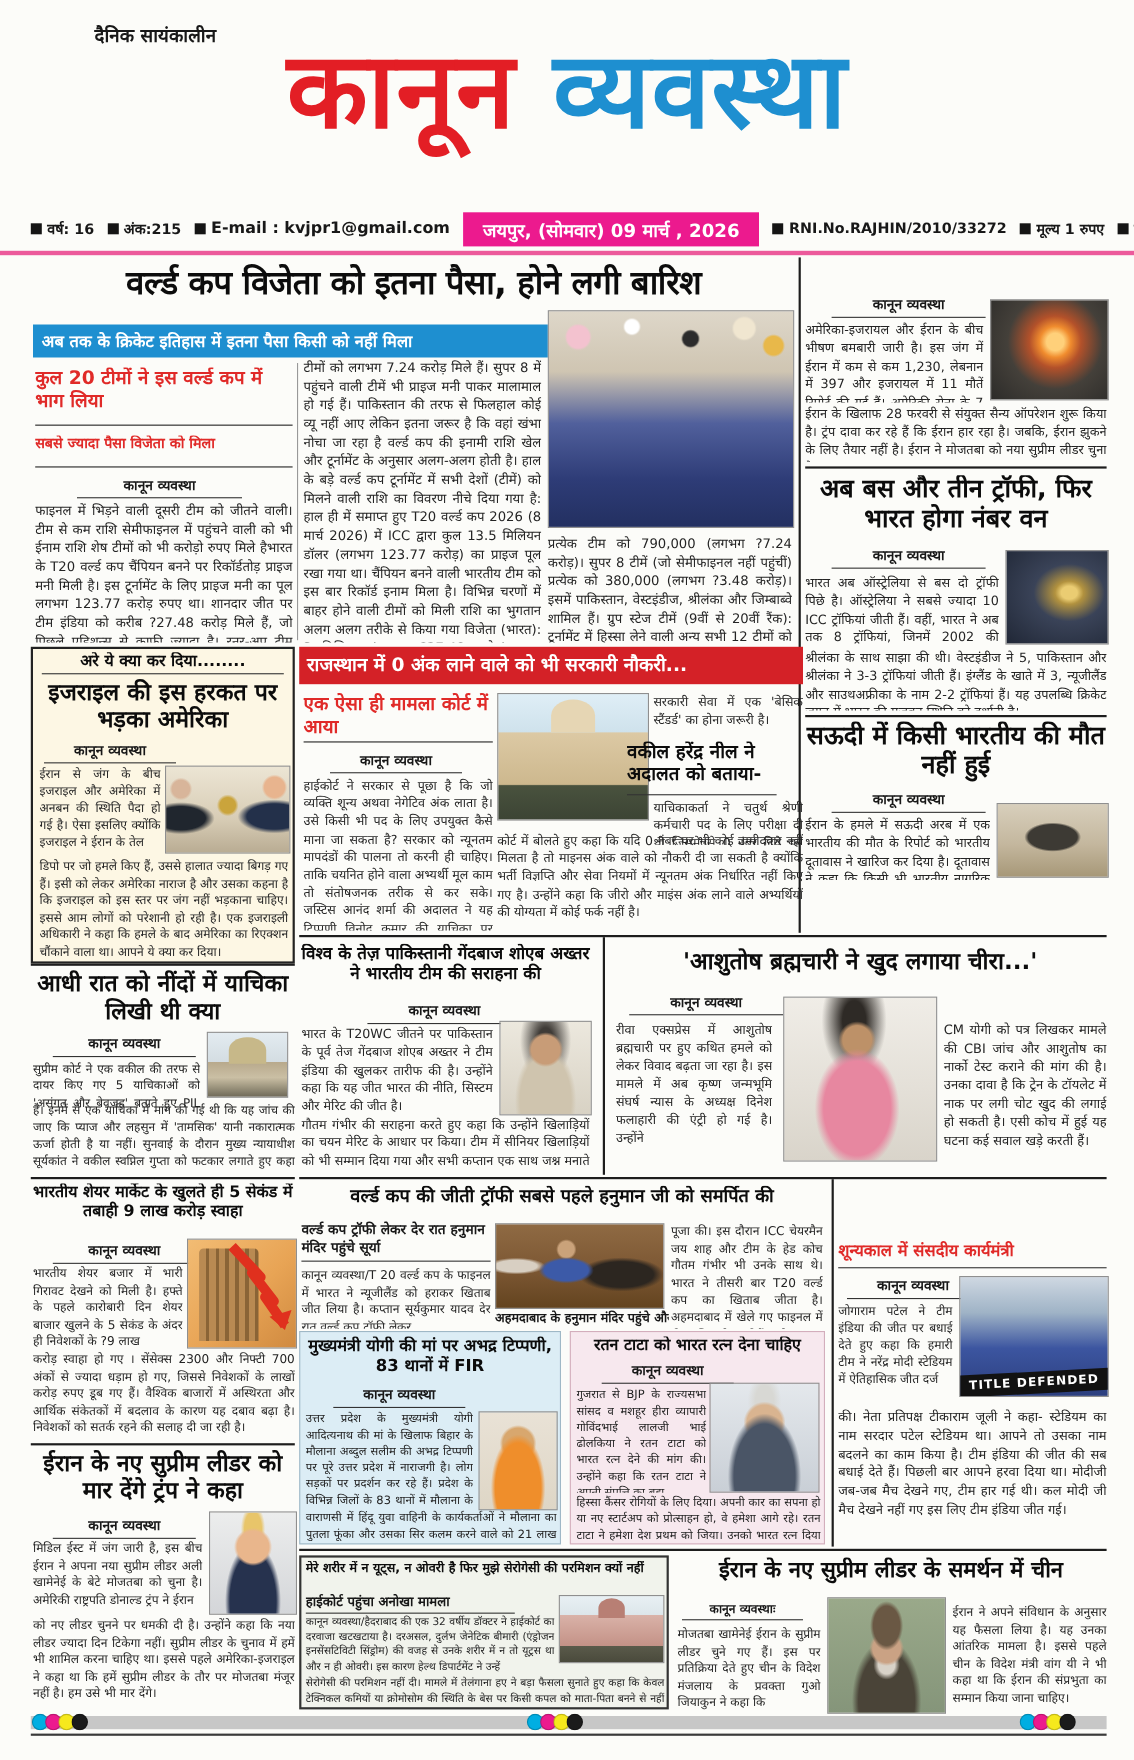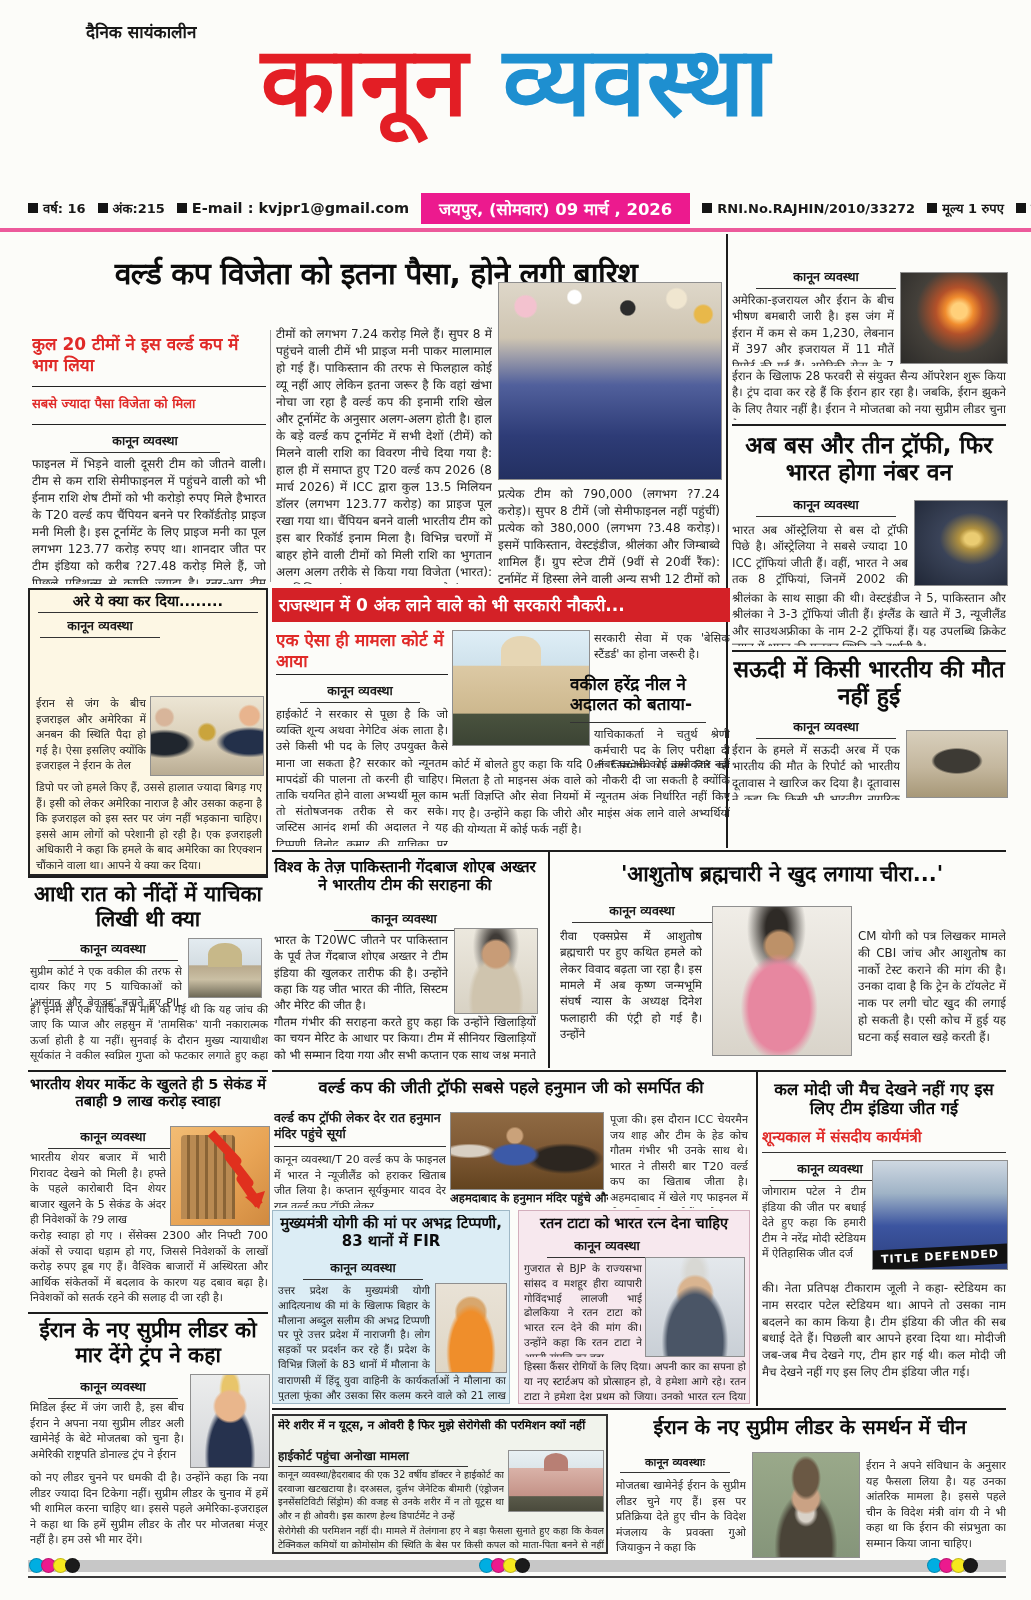--- a/index.html
+++ b/index.html
@@ -130,21 +130,22 @@
         <span class="sq"></span>
         <span>मूल्य 1 रुपए</span>
       </span>
     <span class="info-item">
         <span class="sq"></span>
         <span>पृष्ठः 4</span>
       </span>
   </div>
   <div class="abs" style="left:0;top:228px;width:1031px;height:4px;background:#ec5a9b;"></div>
 
-  <div class="abs hl" style="left:30px;top:240px;width:692px;height:50px;font-size:30px;letter-spacing:-0.5px;margin-top:16px;">वर्ल्ड कप विजेता को इतना पैसा, होने लगी बारिश</div>
+  <div class="abs hl" style="left:30px;top:240px;width:692px;height:50px;font-size:30px;letter-spacing:-0.5px;">वर्ल्ड कप विजेता को इतना पैसा, होने लगी बारिश</div>
+  <div class="abs" style="left:30px;top:295px;width:460px;height:30px;background:#1e8fd0;color:#fff;font-weight:bold;font-size:15px;line-height:30px;padding-left:8px;overflow:hidden;white-space:nowrap;">अब तक के क्रिकेट  इतिहास  में इतना पैसा किसी  को नहीं मिला</div>
   <div class="abs photo ph-team" style="left:498px;top:282px;width:222px;height:196px;"></div>
 
   <div class="abs kicker-red" style="left:32px;top:334px;width:234px;height:52px;font-size:17px;border-bottom:1.4px solid #222;">कुल 20 टीमों ने इस वर्ल्ड कप में भाग लिया</div>
   <div class="abs kicker-red" style="left:32px;top:396px;width:234px;height:28px;font-size:13px;border-bottom:1.4px solid #222;">सबसे ज्यादा पैसा विजेता को मिला</div>
   <div class="abs byline" style="left:70px;top:432px;width:150px;">कानून व्यवस्था</div>
   <div class="abs body-text" style="left:32px;top:456px;width:234px;height:128px;">फाइनल में भिड़ने वाली  दूसरी टीम को जीतने वाली। टीम से कम राशि सेमीफाइनल में पहुंचने वाली को भी ईनाम राशि शेष टीमों को भी करोड़ो रुपए मिले हैभारत के T20 वर्ल्ड कप चैंपियन बनने पर रिकॉर्डतोड़ प्राइज मनी मिली है। इस टूर्नामेंट के लिए प्राइज मनी का पूल लगभग 123.77 करोड़ रुपए था। शानदार जीत पर टीम इंडिया को करीब ?27.48 करोड़ मिले हैं, जो पिछले एडिशन्स से काफी ज्यादा है। रनर-अप टीम न्यूजीलैंड को करीब ?14.65 करोड़ मिले हैं। वहीं, सेमीफाइनल</div>
   <div class="abs body-text" style="left:276px;top:326px;width:216px;height:258px;">टीमों को लगभग 7.24 करोड़ मिले हैं। सुपर 8 में पहुंचने वाली टीमें भी प्राइज मनी पाकर मालामाल हो गई हैं। पाकिस्तान की तरफ से फिलहाल कोई व्यू नहीं आए लेकिन इतना जरूर है कि वहां खंभा नोचा जा रहा है वर्ल्ड कप की इनामी राशि  खेल और टूर्नामेंट के अनुसार अलग-अलग होती है। हाल के बड़े वर्ल्ड कप टूर्नामेंट में सभी देशों (टीमें) को मिलने वाली राशि का विवरण नीचे दिया गया है: हाल ही में समाप्त हुए T20 वर्ल्ड कप 2026 (8 मार्च 2026) में ICC द्वारा कुल 13.5 मिलियन डॉलर (लगभग 123.77 करोड़) का प्राइज पूल रखा गया था। चैंपियन बनने वाली भारतीय टीम को इस बार रिकॉर्ड इनाम मिला है। विभिन्न चरणों में बाहर होने वाली टीमों को मिली राशि का भुगतान अलग अलग तरीके से किया गया विजेता (भारत): 3 मिलियन (लगभग ?27.48 करोड़)। उप-विजेता (न्यूजीलैंड):1.6 मिलियन (लगभग 14.65 करोड़)।सेमीफाइनलिस्ट (साउथ अफ्रीका और इंग्लैंड):</div>
   <div class="abs body-text" style="left:498px;top:486px;width:222px;height:98px;">प्रत्येक टीम को 790,000 (लगभग ?7.24 करोड़)। सुपर 8 टीमें (जो सेमीफाइनल नहीं पहुंचीं) प्रत्येक को 380,000 (लगभग ?3.48 करोड़)। इसमें पाकिस्तान, वेस्टइंडीज, श्रीलंका और जिम्बाब्वे शामिल हैं। ग्रुप स्टेज टीमें (9वीं से 20वीं रैंक): टूर्नामेंट में हिस्सा लेने वाली अन्य सभी 12 टीमों को 250,000 (लगभग ?2.29 करोड़) की गारंटीड राशि मिली।</div>
   <div class="abs rule-v" style="left:270px;top:330px;width:1px;height:252px;background:#999;"></div>
 
@@ -163,20 +164,21 @@
   <div class="abs body-text" style="left:732px;top:590px;width:274px;height:56px;font-size:11.6px;">श्रीलंका के साथ साझा की थी। वेस्टइंडीज ने 5, पाकिस्तान और श्रीलंका ने 3-3 ट्रॉफियां जीती हैं। इंग्लैंड के खाते में 3, न्यूजीलैंड और साउथअफ्रीका के नाम 2-2 ट्रॉफियां हैं। यह उपलब्धि क्रिकेट जगत में भारत की मजबूत स्थिति को दर्शाती है।</div>
   <div class="abs rule-h" style="left:732px;top:650px;width:274px;height:2px;"></div>
 
   <div class="abs hl" style="left:732px;top:656px;width:274px;height:58px;font-size:23px;">सऊदी में किसी भारतीय की मौत नहीं हुई</div>
   <div class="abs byline" style="left:756px;top:718px;width:140px;">कानून व्यवस्था</div>
   <div class="abs photo ph-soldier" style="left:906px;top:730px;width:100px;height:66px;"></div>
   <div class="abs body-text" style="left:732px;top:742px;width:168px;height:58px;font-size:11.6px;">ईरान के हमले में सऊदी अरब में एक भारतीय की मौत के रिपोर्ट को भारतीय दूतावास ने खारिज कर दिया है। दूतावास ने कहा कि किसी भी भारतीय नागरिक की मौत</div>
 
   <div class="abs" style="left:28px;top:588px;width:240px;height:288px;border:2px solid #222;background:#fdf7e4;box-sizing:border-box;">
     <div class="hl" style="margin:3px 8px 0;font-size:14.5px;border-bottom:1.2px solid #333;padding-bottom:2px;">अरे ये क्या कर दिया........</div>
+    <div class="hl" style="margin:4px 4px 0;font-size:21px;height:52px;">इजराइल की इस हरकत पर भड़का अमेरिका</div>
     <div class="byline" style="width:120px;margin:4px 0 0 10px;">कानून व्यवस्था</div>
     <div class="photo ph-meeting abs" style="left:120px;top:106px;width:112px;height:78px;"></div>
     <div class="body-text abs" style="left:6px;top:106px;width:110px;height:82px;font-size:11px;">ईरान से जंग के बीच इजराइल और अमेरिका में अनबन की स्थिति पैदा हो गई है। ऐसा इसलिए क्योंकि इजराइल ने ईरान के तेल</div>
     <div class="body-text abs" style="left:6px;top:190px;width:226px;height:90px;font-size:11px;">डिपो पर जो हमले किए हैं, उससे हालात ज्यादा बिगड़ गए हैं। इसी को लेकर अमेरिका नाराज है और उसका कहना है कि इजराइल को इस स्तर पर जंग नहीं भड़काना चाहिए। इससे आम लोगों को परेशानी हो रही है। एक इजराइली अधिकारी ने कहा कि हमले के बाद अमेरिका का रिएक्शन चौंकाने वाला था। आपने ये क्या कर दिया।</div>
   </div>
 
   <div class="abs" style="left:272px;top:588px;width:458px;height:34px;background:#d42127;color:#fff;font-weight:bold;font-size:17px;line-height:34px;padding-left:7px;box-sizing:border-box;overflow:hidden;white-space:nowrap;">राजस्थान में 0 अंक लाने वाले को भी सरकारी नौकरी...</div>
   <div class="abs kicker-red" style="left:276px;top:630px;width:172px;height:44px;font-size:17px;border-bottom:1.4px solid #222;">एक ऐसा ही मामला कोर्ट में आया</div>
   <div class="abs byline" style="left:300px;top:682px;width:120px;">कानून व्यवस्था</div>
   <div class="abs body-text" style="left:276px;top:706px;width:172px;height:140px;font-size:11.4px;">हाईकोर्ट ने सरकार से पूछा है कि जो व्यक्ति शून्य अथवा नेगेटिव अंक लाता है। उसे किसी भी पद के लिए उपयुक्त कैसे माना जा सकता है? सरकार को न्यूनतम मापदंडों की पालना तो करनी ही चाहिए। ताकि चयनित होने वाला अभ्यर्थी मूल काम तो संतोषजनक तरीक से कर सके। जस्टिस आनंद शर्मा की अदालत ने यह टिप्पणी विनोद कुमार की याचिका पर सुनवाई करते हुए की। कोर्ट ने कहा- चाहे पद चतुर्थ श्रेणी का ही क्यों न हो, लेकिन</div>
@@ -229,21 +231,20 @@
 
   <div class="abs rule-h" style="left:272px;top:1070px;width:734px;height:2px;"></div>
   <div class="abs hl" style="left:272px;top:1078px;width:478px;height:24px;font-size:16.5px;">वर्ल्ड कप की जीती ट्रॉफी सबसे पहले हनुमान जी को समर्पित की</div>
   <div class="abs" style="left:274px;top:1110px;width:172px;height:36px;font-size:12.5px;font-weight:bold;line-height:1.3;border-bottom:1.2px solid #333;overflow:hidden;">वर्ल्ड  कप ट्रॉफी लेकर देर रात हनुमान मंदिर पहुंचे सूर्या</div>
   <div class="abs body-text" style="left:274px;top:1152px;width:172px;height:56px;font-size:11px;">कानून व्यवस्था/T 20 वर्ल्ड कप के फाइनल में भारत ने न्यूजीलैंड को हराकर खिताब जीत लिया है। कप्तान सूर्यकुमार यादव देर रात वर्ल्ड कप ट्रॉफी लेकर</div>
   <div class="abs photo ph-mandir" style="left:450px;top:1112px;width:152px;height:76px;"></div>
   <div class="abs" style="left:450px;top:1190px;width:158px;height:16px;font-size:11.5px;font-weight:bold;overflow:hidden;white-space:nowrap;">अहमदाबाद के हनुमान मंदिर पहुंचे और</div>
   <div class="abs body-text" style="left:610px;top:1112px;width:138px;height:96px;font-size:11px;">पूजा की। इस दौरान ICC चेयरमैन जय शाह और टीम के हेड कोच गौतम गंभीर भी उनके साथ थे। भारत ने तीसरी बार T20 वर्ल्ड कप का खिताब जीता है। अहमदाबाद में खेले गए फाइनल में टीम इंडिया ने न्यूजीलैंड को 96 रन से हराकर बड़ी जीत दर्ज की है।</div>
 
   <div class="abs rule-v" style="left:756px;top:1072px;width:1.5px;height:334px;"></div>
-  <div class="abs hl" style="left:762px;top:1080px;width:244px;height:44px;font-size:16.5px;">कल मोदी जी मैच देखने नहीं गए इस लिए टीम इंडिया जीत गई</div>
   <div class="abs kicker-red" style="left:762px;top:1128px;width:244px;height:24px;font-size:15px;border-bottom:1.2px solid #333;">शून्यकाल में संसदीय कार्यमंत्री</div>
   <div class="abs byline" style="left:770px;top:1160px;width:120px;">कानून व्यवस्था</div>
   <div class="abs photo ph-title" style="left:872px;top:1160px;width:134px;height:108px;">
     <div style="position:absolute;left:-4px;bottom:2px;width:142px;height:20px;background:#121212;color:#fff;font-size:11px;font-weight:bold;letter-spacing:1px;text-align:center;line-height:20px;transform:rotate(-3deg);">TITLE DEFENDED</div>
   </div>
   <div class="abs body-text" style="left:762px;top:1280px;width:244px;height:116px;font-size:11.8px;">की।  नेता प्रतिपक्ष टीकाराम जूली ने कहा- स्टेडियम का नाम सरदार पटेल स्टेडियम था। आपने तो उसका नाम बदलने का काम किया है। टीम इंडिया की जीत की सब बधाई देते हैं। पिछली बार आपने हरवा दिया था। मोदीजी जब-जब मैच देखने गए, टीम हार गई थी। कल मोदी जी मैच देखने नहीं गए इस लिए टीम इंडिया जीत गई।</div>
   <div class="abs body-text" style="left:762px;top:1184px;width:104px;height:92px;font-size:11px;">जोगाराम पटेल ने टीम इंडिया की जीत पर बधाई देते हुए कहा कि हमारी टीम ने नरेंद्र मोदी स्टेडियम में ऐतिहासिक जीत दर्ज</div>
 
   <div class="abs" style="left:272px;top:1210px;width:238px;height:194px;background:#dcedf5;border:1px solid #9fb8c6;box-sizing:border-box;">
     <div class="hl" style="margin:4px 4px 0;font-size:15px;height:42px;">मुख्यमंत्री योगी की मां पर अभद्र टिप्पणी, 83 थानों में FIR</div>

